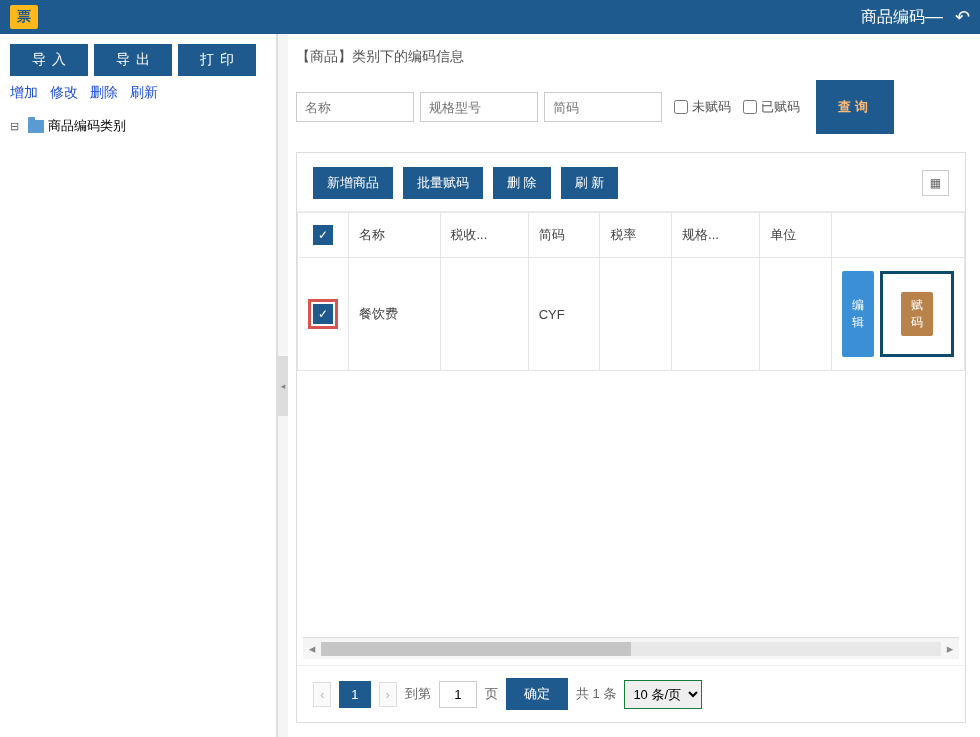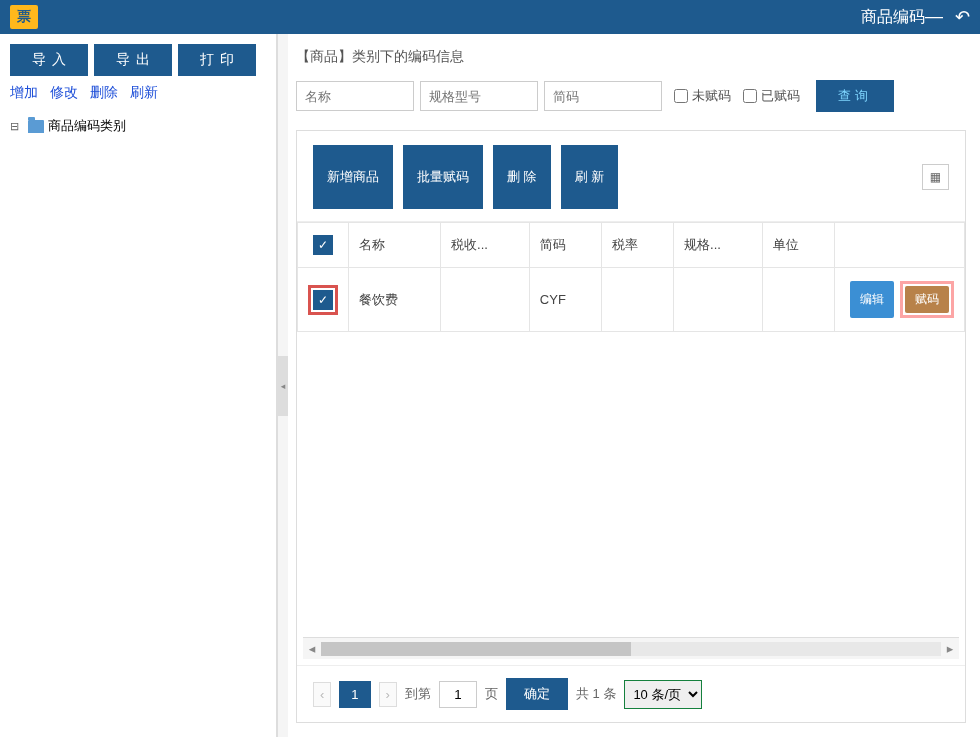--- a/index.html
+++ b/index.html
@@ -28,40 +28,40 @@
     
     .splitter { width: 10px; background: #f5f5f5; display: flex; align-items: center; justify-content: center; cursor: ew-resize; position: relative; }
     .splitter-handle { width: 10px; height: 60px; background: #ddd; display: flex; align-items: center; justify-content: center; font-size: 9px; color: #888; }
     
     .main { flex: 1; padding: 14px 14px 14px 8px; display: flex; flex-direction: column; justify-content: flex-end; }
     .main-title { color: #555; margin-bottom: 14px; font-size: 14px; }
     .search-row { display: flex; gap: 6px; align-items: center; margin-bottom: 18px; }
     .search-row input[type=text] { border: 1px solid #ccc; padding: 6px 8px; font-size: 13px; width: 118px; height: 30px; }
     .search-row .chk { display: flex; align-items: center; gap: 4px; margin-left: 6px; color: #555; }
     .search-row .chk input { width: 14px; height: 14px; }
-    .btn-search { background: #1e5a8e; color: #7dd3fc; border: none; padding: 7px 22px; font-size: 13px; cursor: pointer; letter-spacing: 4px; margin-left: 10px; }
+    .btn-search { background: #1e5a8e; color: #fdba74; border: none; padding: 18px 22px; font-size: 13px; cursor: pointer; letter-spacing: 4px; margin-left: 10px; font-weight: bold; }
     
     .content-panel { border: 1px solid #ddd; flex: 1; display: flex; flex-direction: column; }
     .action-bar { display: flex; align-items: center; padding: 14px 16px 12px; gap: 10px; border-bottom: 1px solid #eee; }
-    .action-bar .btn-a { background: #1e5a8e; color: #fff; border: none; padding: 23px 14px; font-size: 13px; cursor: pointer; }
+    .action-bar .btn-a { background: #1e5a8e; color: #fff; border: none; padding: 7px 14px; font-size: 13px; cursor: pointer; }
     .action-bar .spacer { flex: 1; }
     .icon-btn { border: 1px solid #ccc; padding: 5px 7px; background: #fff; cursor: pointer; color: #666; font-size: 12px; }
     
     .table-wrap { flex: 1; overflow: hidden; position: relative; }
     table { width: 100%; border-collapse: collapse; }
     th, td { border: 1px solid #e5e5e5; text-align: left; font-size: 13px; color: #444; }
     th { padding: 12px 10px; font-weight: normal; }
     td { padding: 13px 10px; }
     th:first-child, td:first-child { width: 42px; text-align: center; }
     .chkbox { width: 20px; height: 20px; background: #1e5a8e; display: inline-flex; align-items: center; justify-content: center; color: #fff; font-size: 12px; cursor: pointer; }
     .highlight-box { border: 3px solid #d9534f; display: inline-block; padding: 2px; }
     .row-actions { display: flex; gap: 6px; justify-content: flex-end; }
     .btn-edit { background: #3b8fd4; color: #fff; border: none; padding: 5px 10px; font-size: 12px; cursor: pointer; border-radius: 2px; }
     .btn-code { background: #b8824a; color: #fff; border: none; padding: 5px 10px; font-size: 12px; cursor: pointer; border-radius: 2px; }
-    .highlight-action { border: 3px solid #fca5a5; padding: 2px; }
+    .highlight-action { border: 3px solid #0c4a6e; padding: 18px; }
     
     .hscroll { height: 22px; border-top: 1px solid #ddd; display: flex; align-items: center; background: #f5f5f5; margin: 0 6px 6px; }
     .hscroll-arrow { width: 18px; text-align: center; color: #888; cursor: pointer; }
     .hscroll-track { flex: 1; height: 14px; background: #e8e8e8; position: relative; }
     .hscroll-thumb { position: absolute; left: 0; top: 0; width: 50%; height: 100%; background: #c5c5c5; }
     
     .pager { display: flex; align-items: center; gap: 8px; padding: 12px 16px; border-top: 1px solid #eee; color: #666; }
     .page-arrow { color: #bbb; cursor: pointer; padding: 4px 6px; border: 1px solid #ddd; background: #fafafa; }
     .page-num { background: #1e5a8e; color: #fff; padding: 6px 12px; font-size: 13px; }
     .page-input { width: 38px; border: 1px solid #ccc; padding: 5px; text-align: center; }

